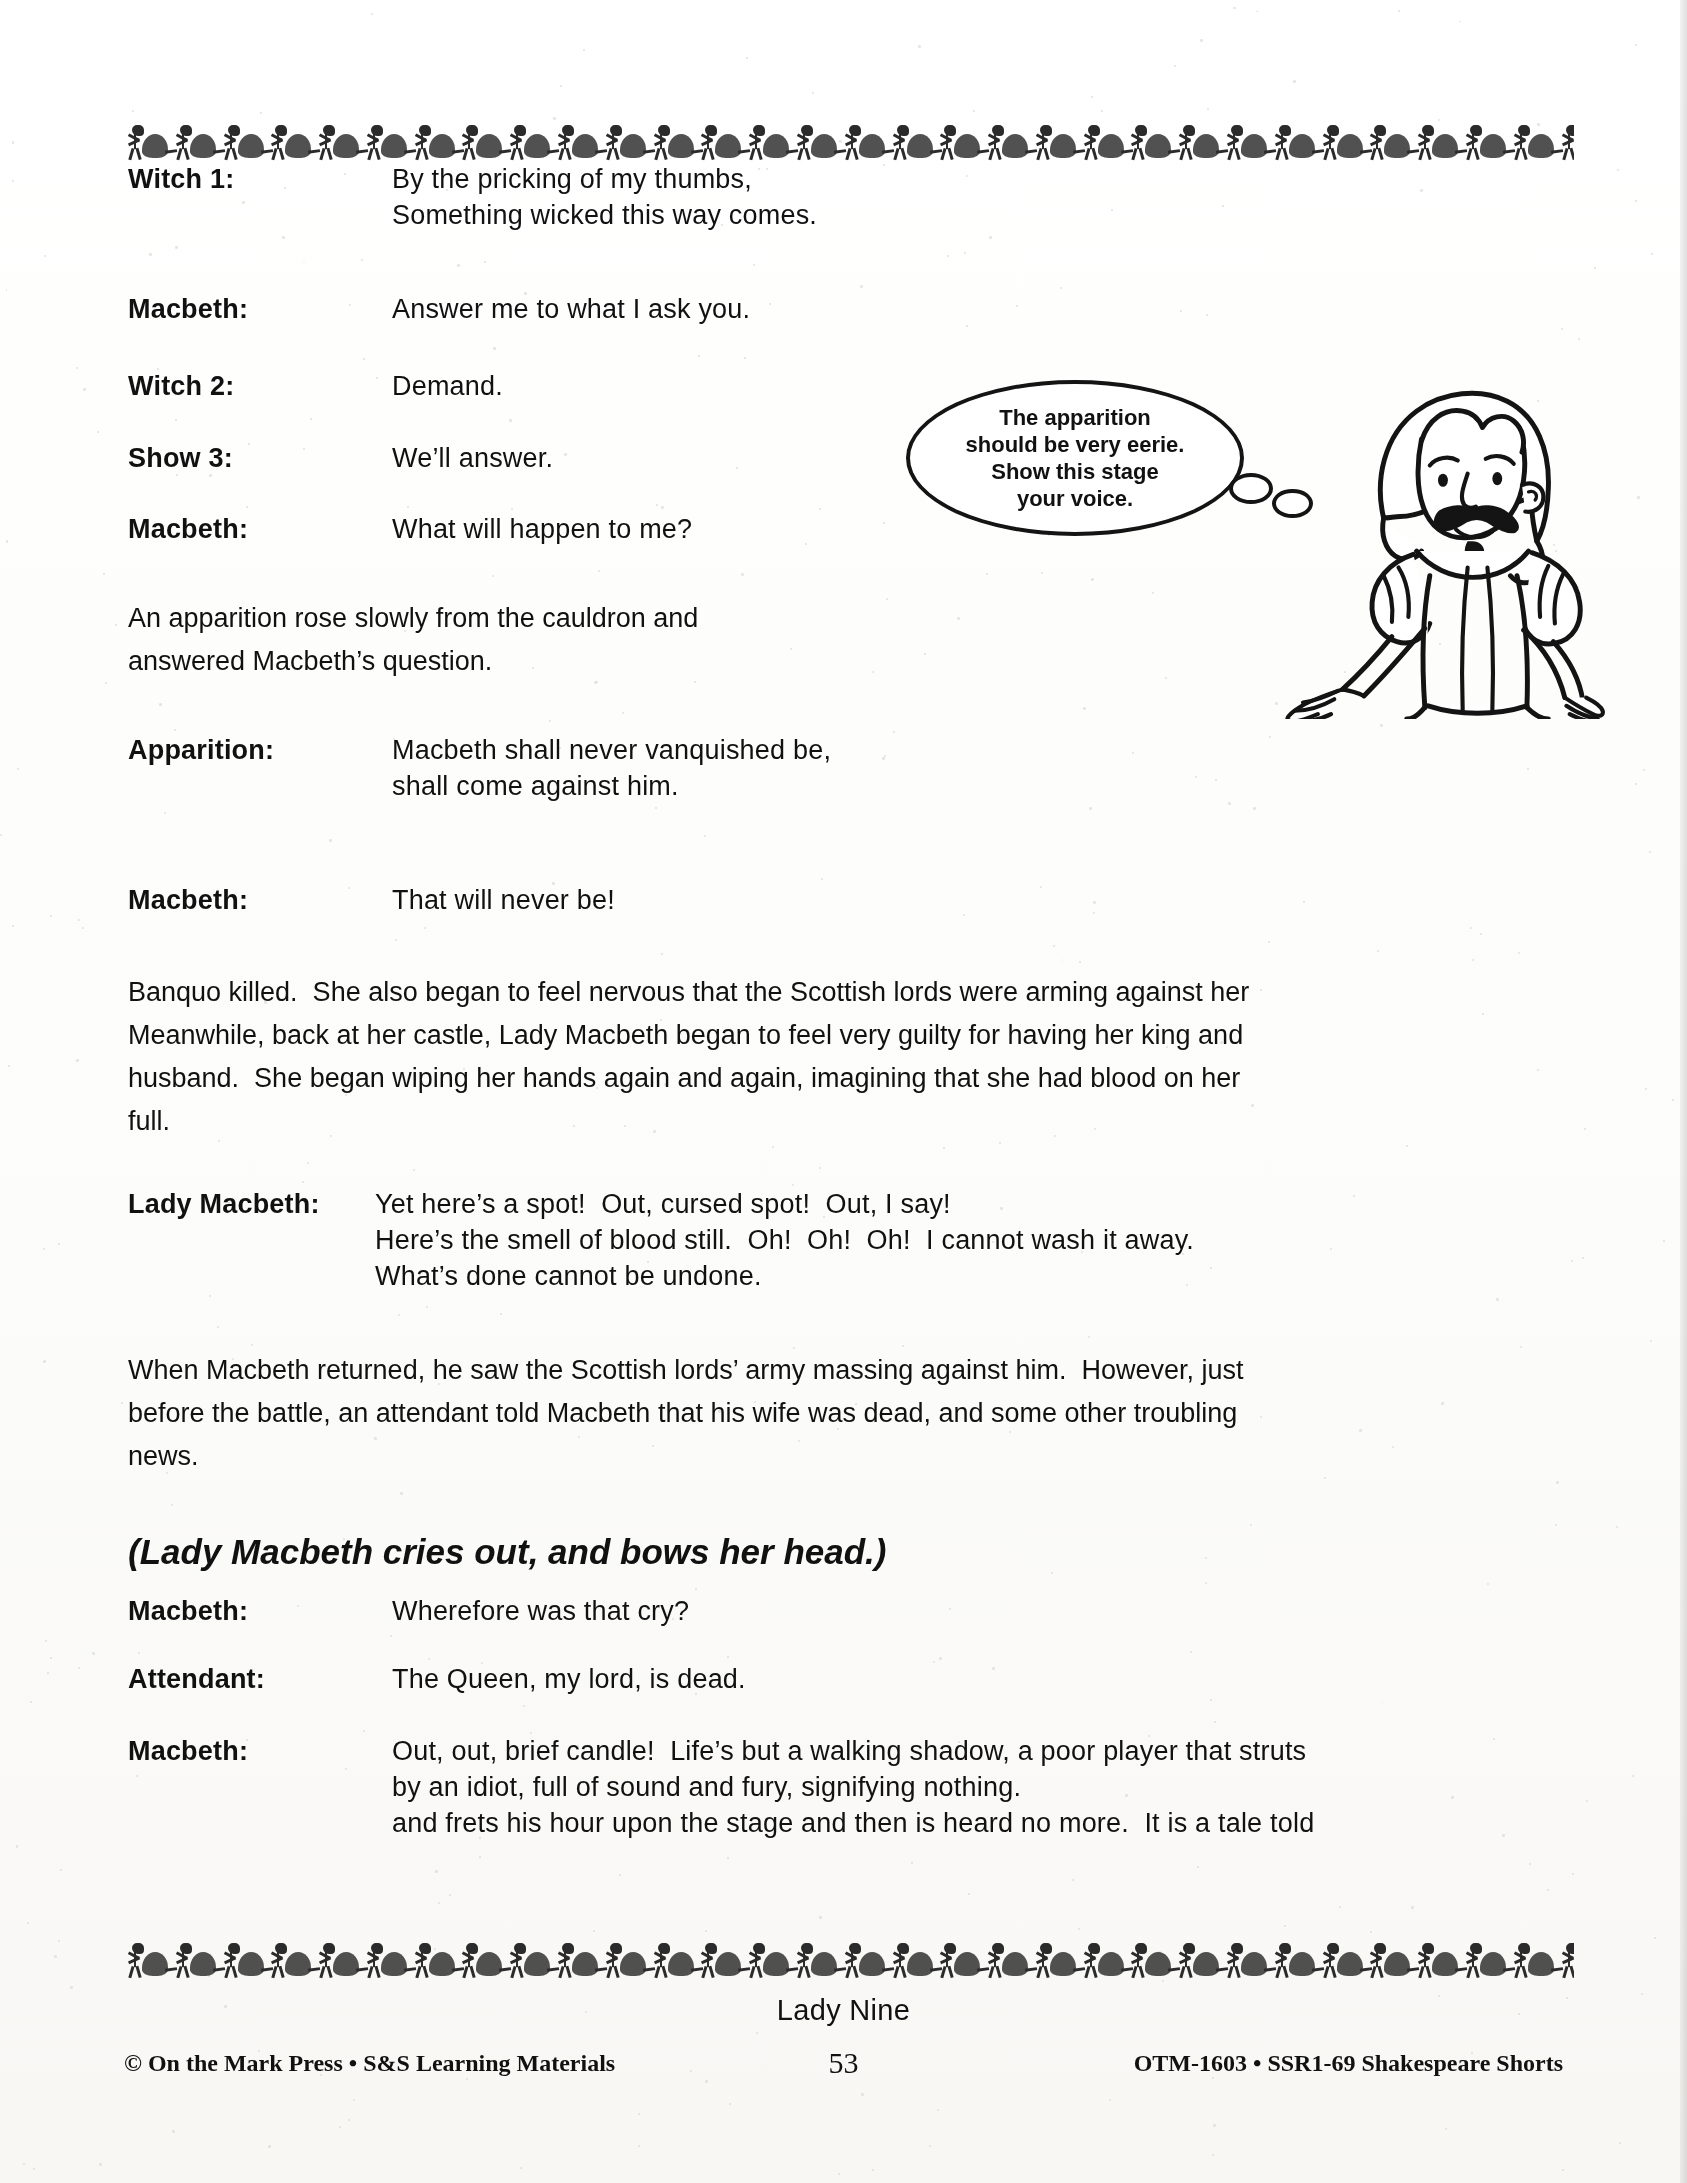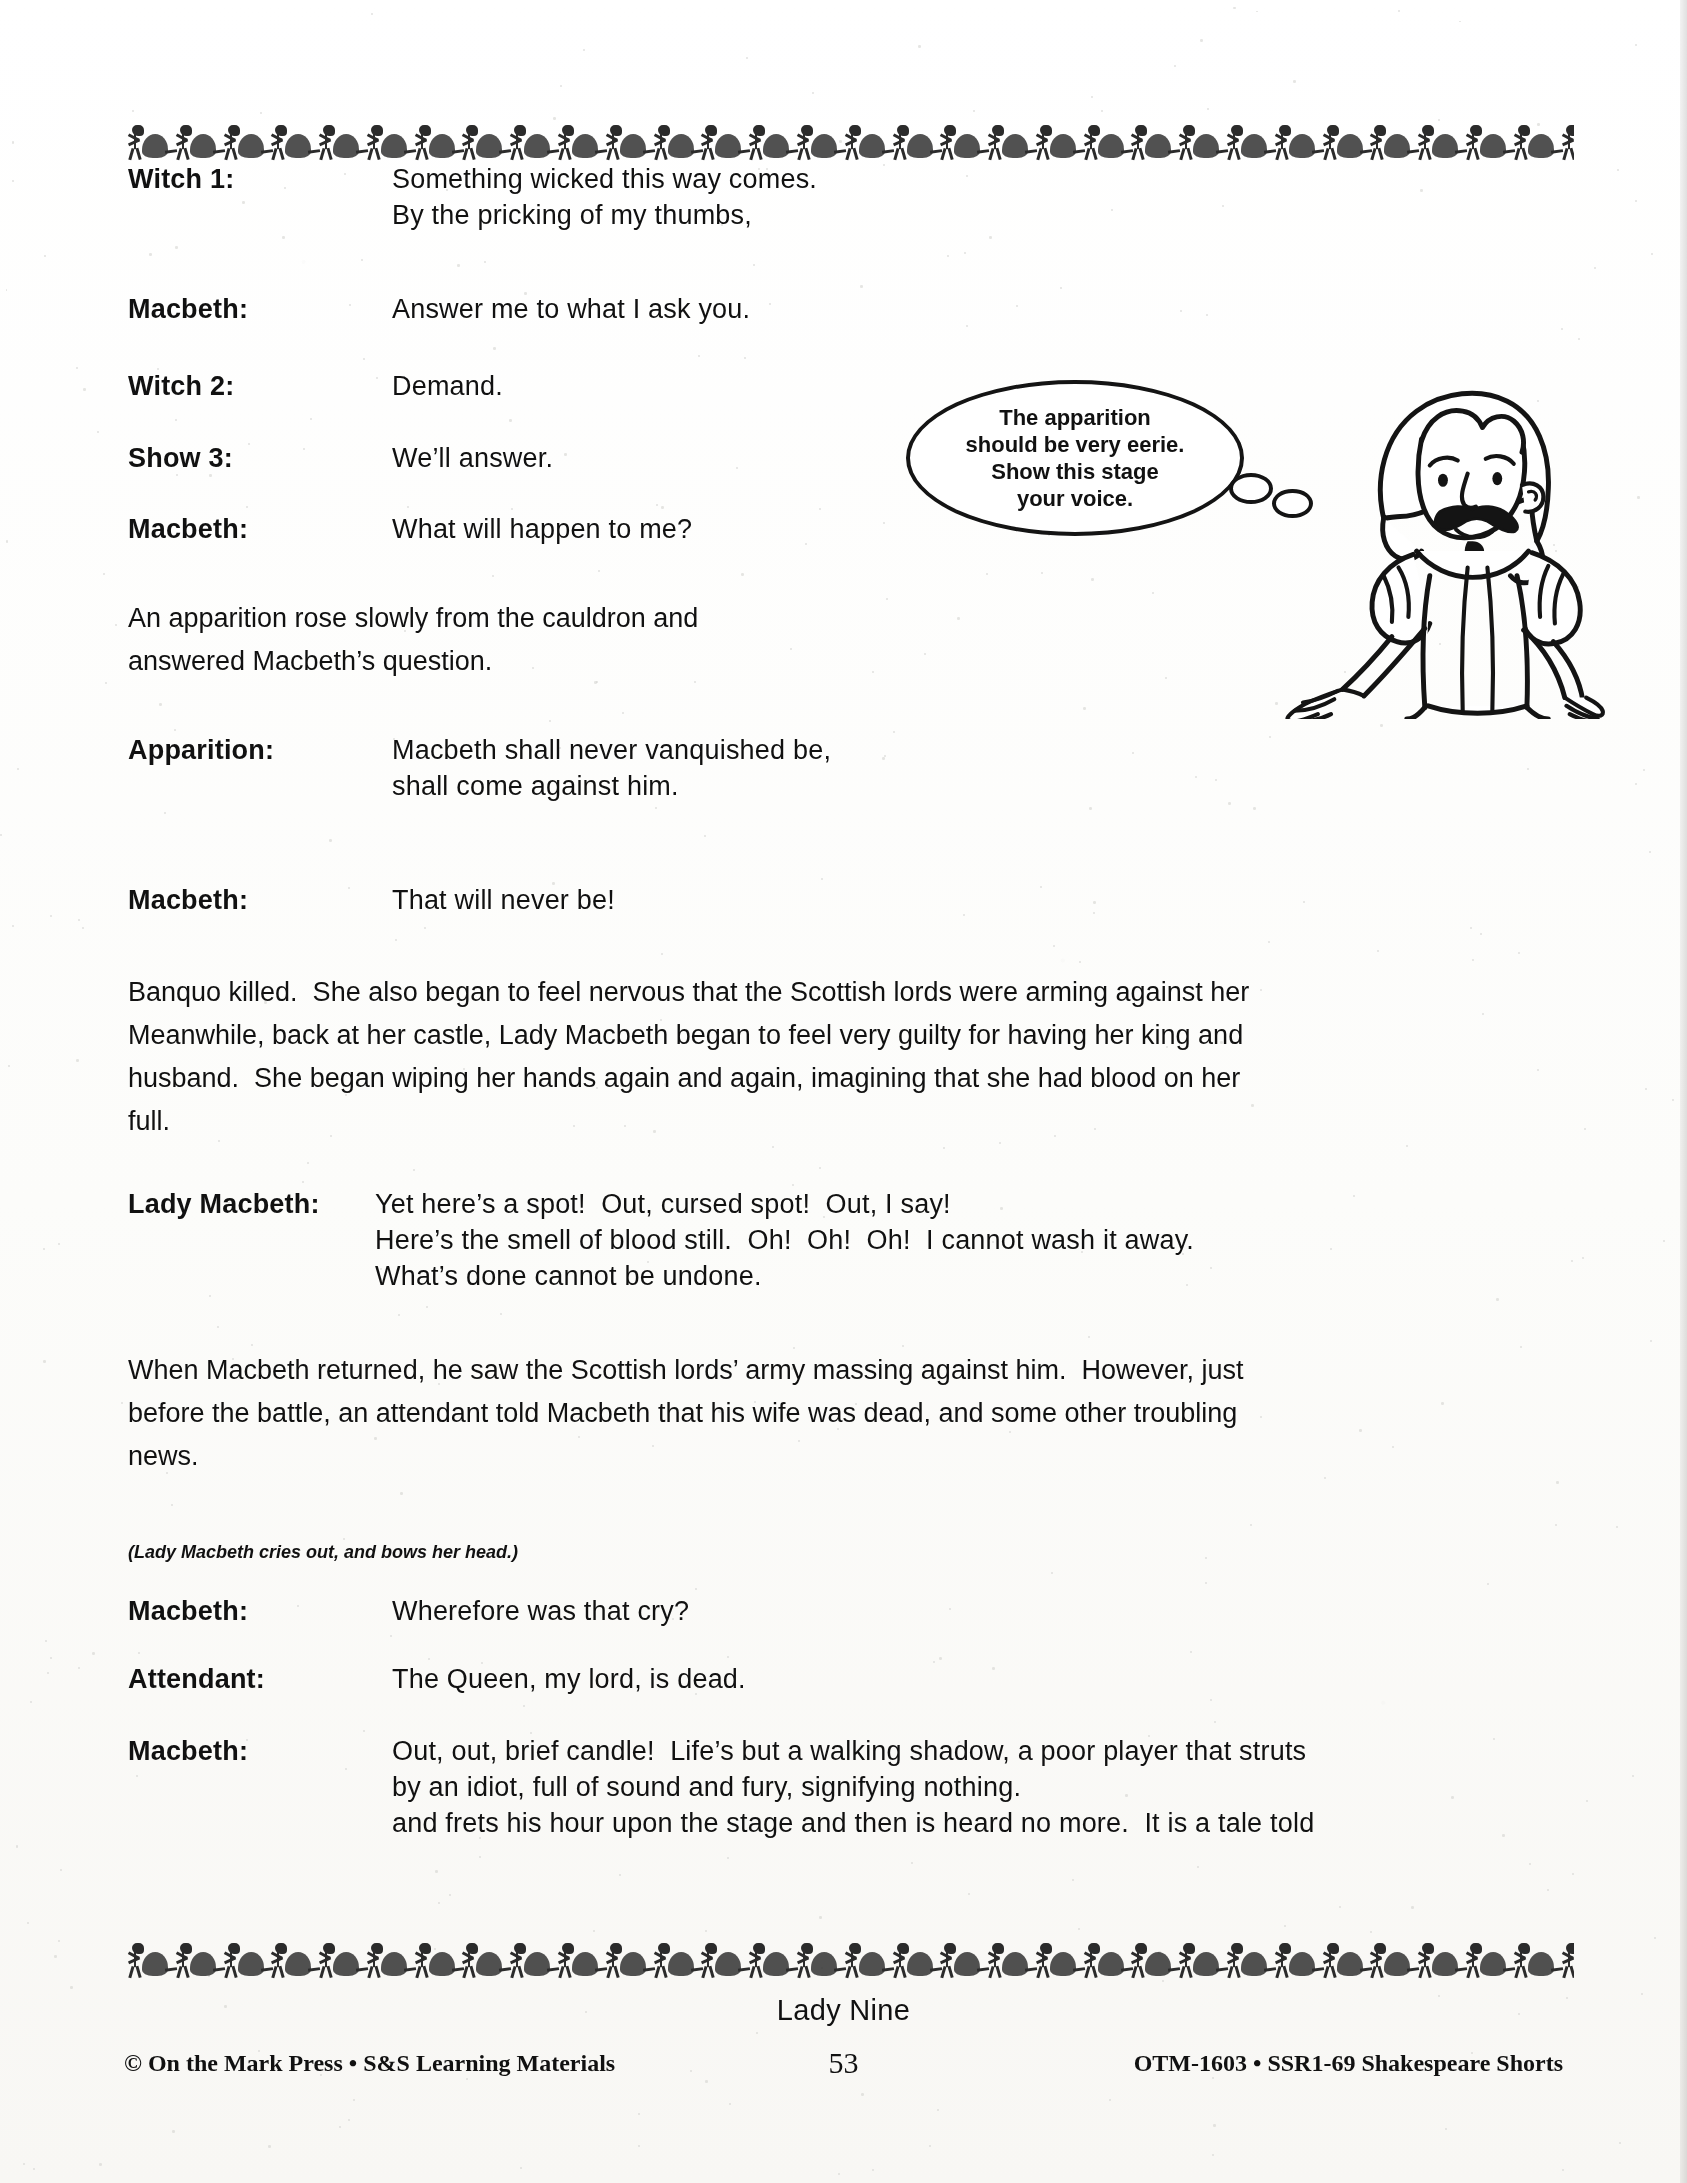--- a/index.html
+++ b/index.html
@@ -70,21 +70,21 @@
     font-weight:400;
   }
   .speech div{white-space:pre-wrap;}
   .narrative{
     position:absolute;left:128px;
     font-size:27px;line-height:43px;font-weight:400;
   }
   .narrative div{white-space:pre-wrap;}
   .stage-dir{
     position:absolute;left:128px;
-    font-size:18px;line-height:36px;
+    font-size:35px;line-height:36px;
     font-weight:700;font-style:italic;
   }
 
   
   .bubble-wrap{position:absolute;left:906px;top:372px;width:774px;height:346px;}
   .bubble{
     position:absolute;left:0;top:8.2px;width:330px;height:148px;
     border:4.1px solid #141414;border-radius:50%/50%;
     background:#fff;
     display:flex;align-items:center;justify-content:center;
@@ -1292,22 +1292,22 @@
         <b class="leg1"></b>
         <b class="leg2"></b>
       </div>
     </div>
   </div>
 
 <div id="script-container">
     <div class="script-line" style="top: 161px;">
       <div class="speaker">Witch 1:</div>
       <div class="speech">
+        <div>By the pricking of my thumbs,</div>
         <div>Something wicked this way comes.</div>
-        <div>By the pricking of my thumbs,</div>
       </div>
     </div>
     <div class="script-line" style="top: 291px;">
       <div class="speaker">Macbeth:</div>
       <div class="speech">
         <div>Answer me to what I ask you.</div>
       </div>
     </div>
     <div class="script-line" style="top: 368px;">
       <div class="speaker">Witch 2:</div>

